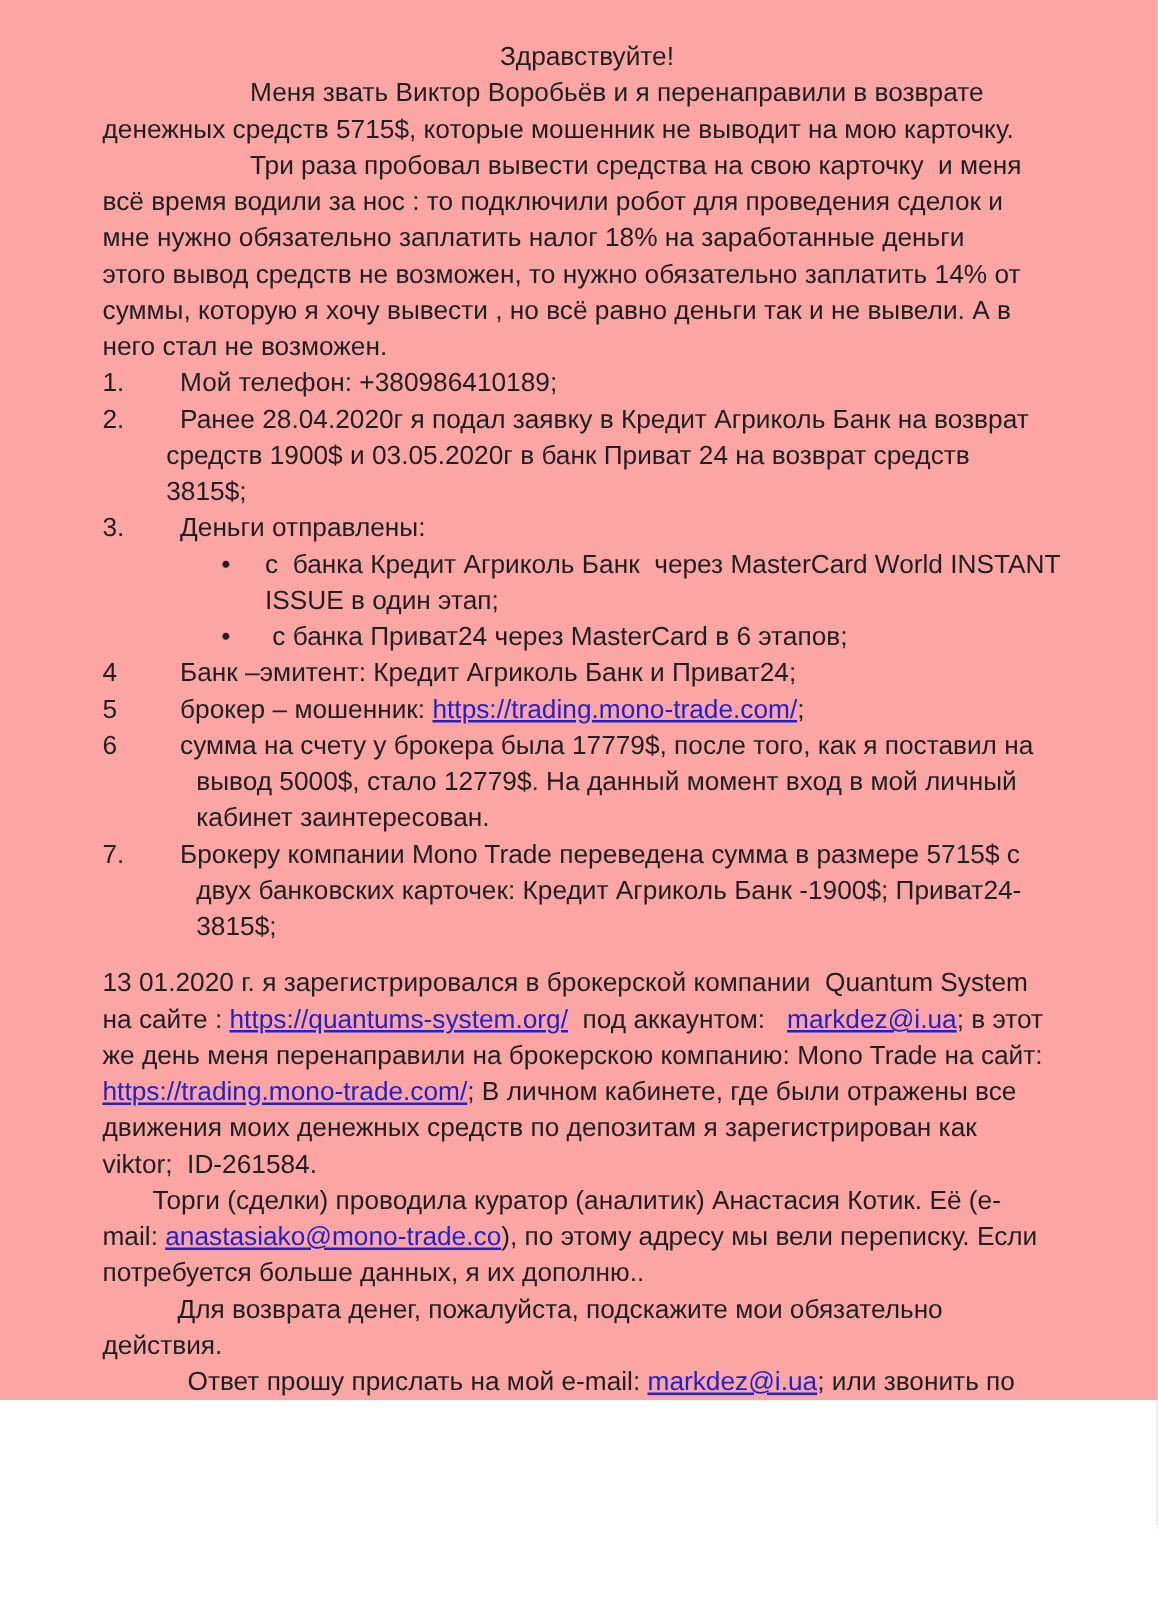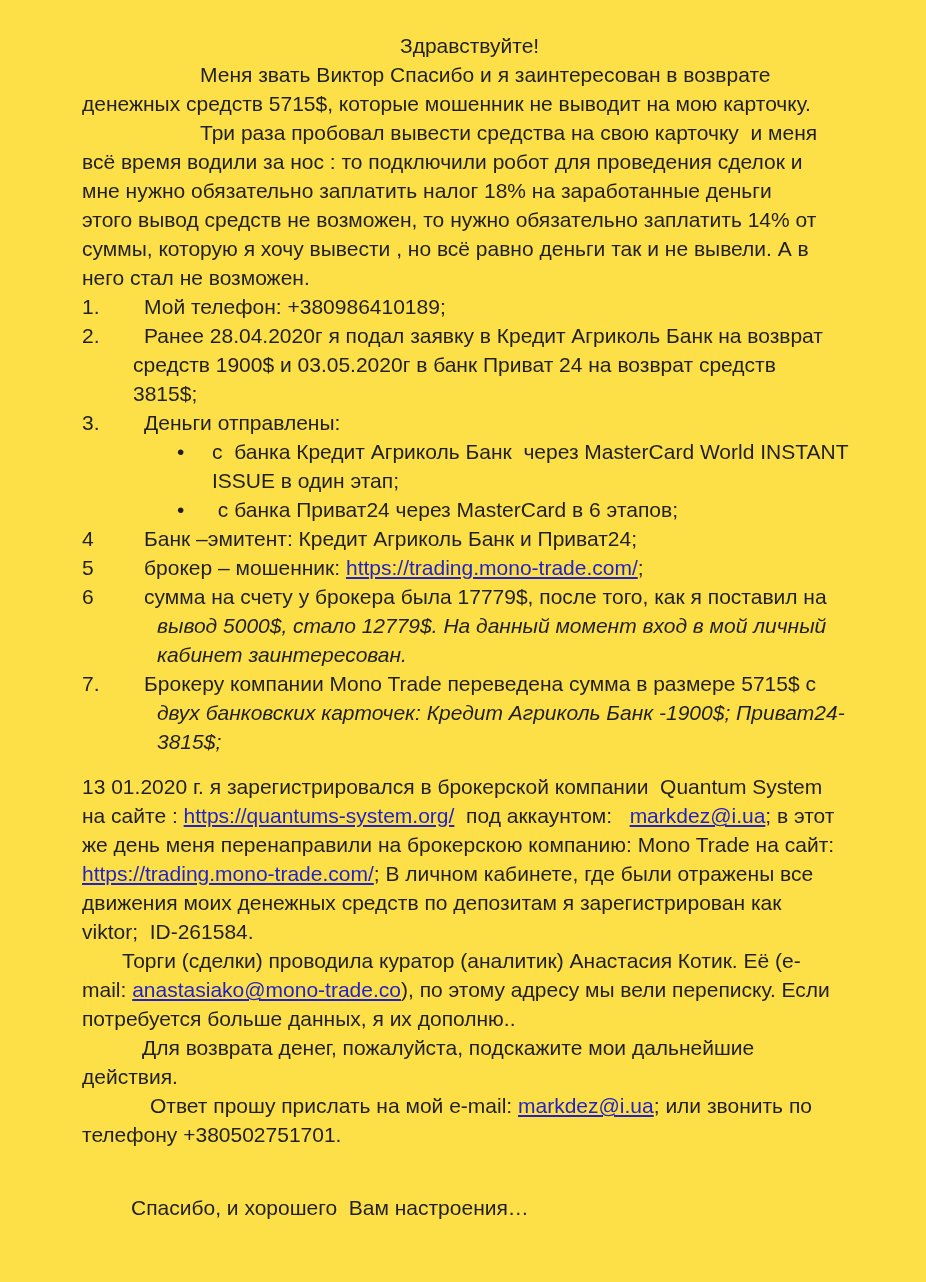--- a/index.html
+++ b/index.html
@@ -1,47 +1,47 @@
 <!DOCTYPE html>
 <html lang="ru"><head>
 <meta charset="utf-8">
 <style>
   html,body{margin:0;padding:0;}
   body{background:#ffffff;}
-  .page{position:relative;width:926px;height:1282px;background:#fde047;overflow:hidden;}
+  .page{position:relative;width:926px;height:1120px;background:#fca5a5;overflow:hidden;}
   .content{
     position:absolute;left:82px;top:31px;width:844px;
     font-family:"Liberation Sans","DejaVu Sans",sans-serif;
     font-size:21px;line-height:29px;color:#1f1f1f;
   }
   .l{white-space:pre;min-height:29px;}
   .num{display:inline-block;width:62px;}
   .blt{display:inline-block;width:35px;}
   a.lnk{color:#2222cc;text-decoration:underline;cursor:pointer;}
   .i318{padding-left:318px;}
   .i118{padding-left:118px;}
   .i51{padding-left:51px;}
-  .i75{padding-left:75px;font-style:italic;}
+  .i75{padding-left:75px;}
   .i95{padding-left:95px;}
   .i130{padding-left:130px;}
   .i40{padding-left:40px;}
   .i60{padding-left:60px;}
   .i68{padding-left:68px;}
   .i49{padding-left:49px;margin-top:44px;}
   .gap{margin-top:16px;}
 </style>
 </head>
 <body>
 
 <div class="page">
   <div class="content">
 
     <div class="l i318">Здравствуйте!</div>
 
-    <div class="l i118">Меня звать Виктор Спасибо и я заинтересован в возврате</div>
+    <div class="l i118">Меня звать Виктор Воробьёв и я перенаправили в возврате</div>
     <div class="l">денежных средств 5715$, которые мошенник не выводит на мою карточку.</div>
 
     <div class="l i118">Три раза пробовал вывести средства на свою карточку  и меня</div>
     <div class="l">всё время водили за нос : то подключили робот для проведения сделок и</div>
     <div class="l">мне нужно обязательно заплатить налог 18% на заработанные деньги</div>
     <div class="l">этого вывод средств не возможен, то нужно обязательно заплатить 14% от</div>
     <div class="l">суммы, которую я хочу вывести , но всё равно деньги так и не вывели. А в</div>
     <div class="l">него стал не возможен.</div>
 
     <div class="l"><span class="num">1.</span><span>Мой телефон: +380986410189;</span></div>
@@ -72,21 +72,21 @@
     <div class="l"><span>на сайте : </span><a class="lnk">https://quantums-system.org/</a><span>  под аккаунтом:   </span><a class="lnk">markdez@i.ua</a><span>; в этот</span></div>
     <div class="l">же день меня перенаправили на брокерскою компанию: Mono Trade на сайт:</div>
     <div class="l"><a class="lnk">https://trading.mono-trade.com/</a><span>; В личном кабинете, где были отражены все</span></div>
     <div class="l">движения моих денежных средств по депозитам я зарегистрирован как</div>
     <div class="l">viktor;  ID-261584.</div>
 
     <div class="l i40">Торги (сделки) проводила куратор (аналитик) Анастасия Котик. Её (e-</div>
     <div class="l"><span>mail: </span><a class="lnk">anastasiako@mono-trade.co</a><span>), по этому адресу мы вели переписку. Если</span></div>
     <div class="l">потребуется больше данных, я их дополню..</div>
 
-    <div class="l i60">Для возврата денег, пожалуйста, подскажите мои дальнейшие</div>
+    <div class="l i60">Для возврата денег, пожалуйста, подскажите мои обязательно</div>
     <div class="l">действия.</div>
 
     <div class="l i68"><span>Ответ прошу прислать на мой e-mail: </span><a class="lnk">markdez@i.ua</a><span>; или звонить по</span></div>
     <div class="l">телефону +380502751701.</div>
 
     <div class="l i49">Спасибо, и хорошего  Вам настроения…</div>
 
   </div>
 </div>
 

